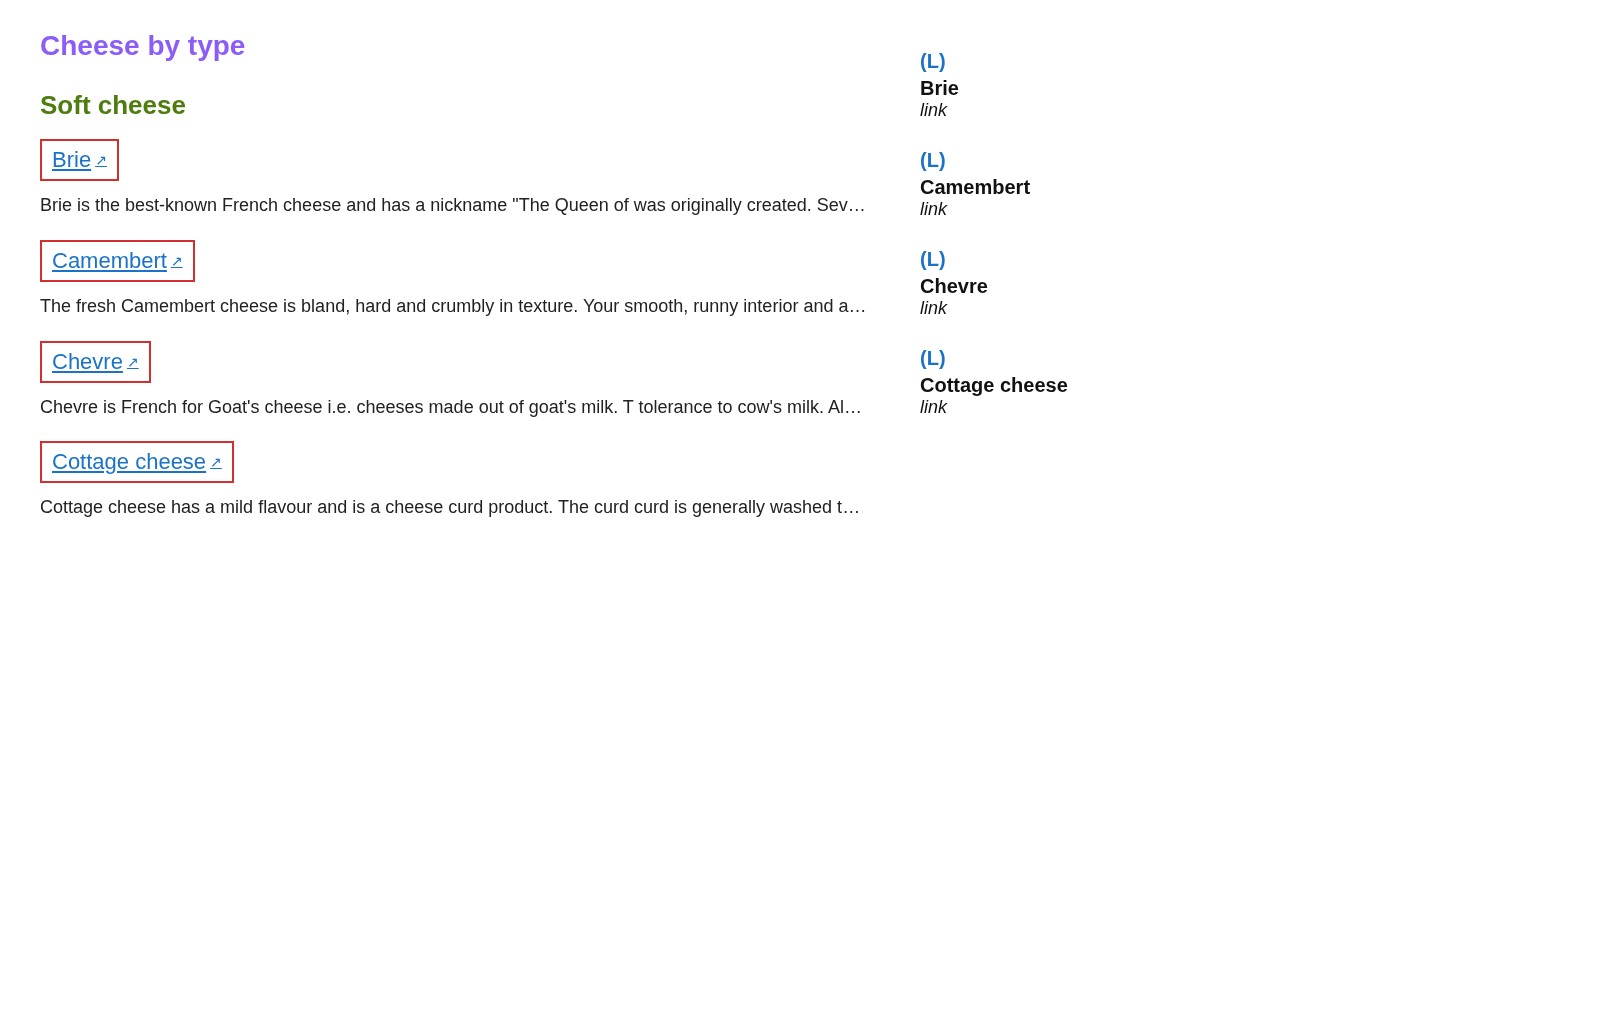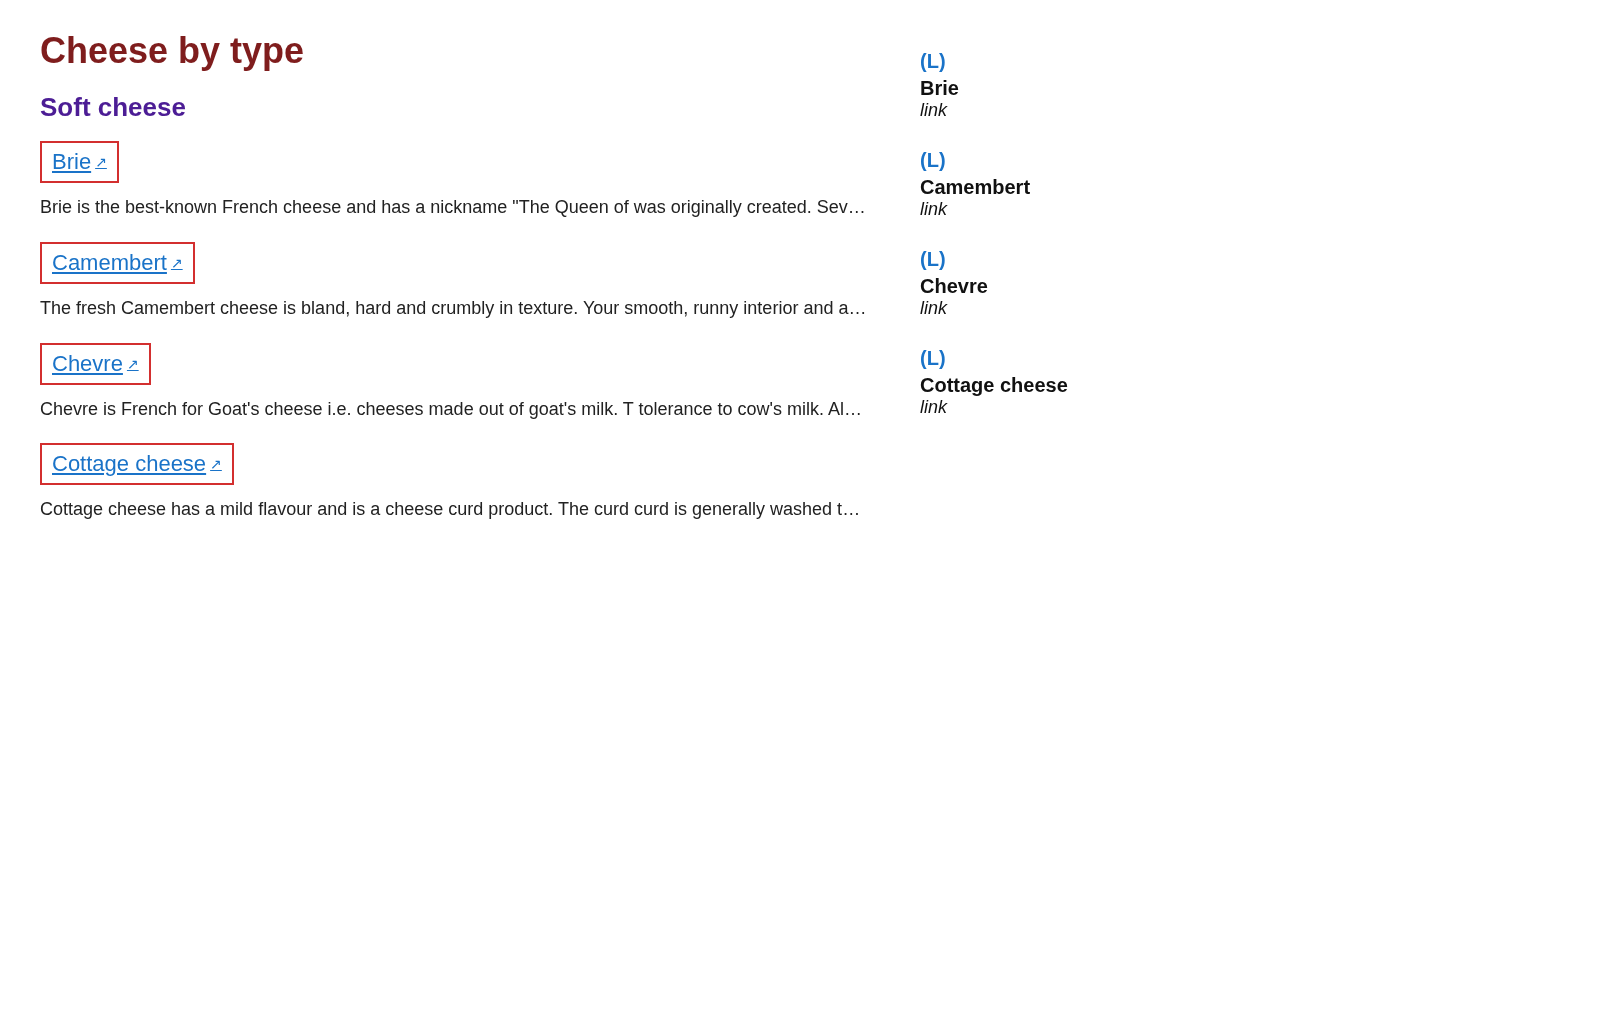--- a/index.html
+++ b/index.html
@@ -19,31 +19,31 @@
       gap: 0;
     }
 
     .main-content {
       flex: 1;
       max-width: 880px;
       padding-right: 40px;
     }
 
     .page-title {
-      font-size: 36px;
+      font-size: 28px;
       font-weight: 700;
-      margin-bottom: 20px;
-      color: #7f1d1d;
+      margin-bottom: 28px;
+      color: #8b5cf6;
     }
 
     .section-title {
       font-size: 26px;
       font-weight: 600;
       margin-bottom: 18px;
-      color: #4c1d95;
+      color: #4d7c0f;
     }
 
     .cheese-entry {
       margin-bottom: 20px;
     }
 
     .cheese-link-wrapper {
       display: inline-block;
       border: 2.5px solid #d32f2f;
       padding: 6px 10px;

